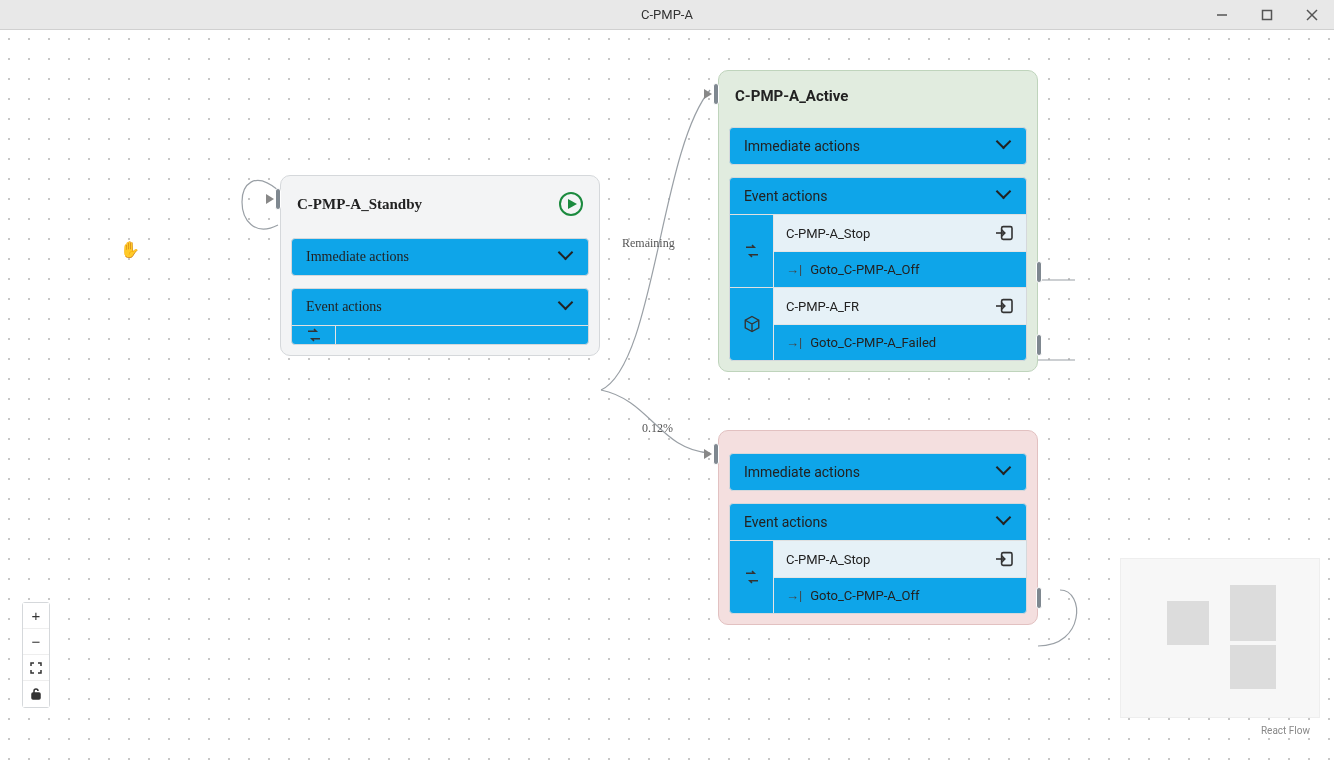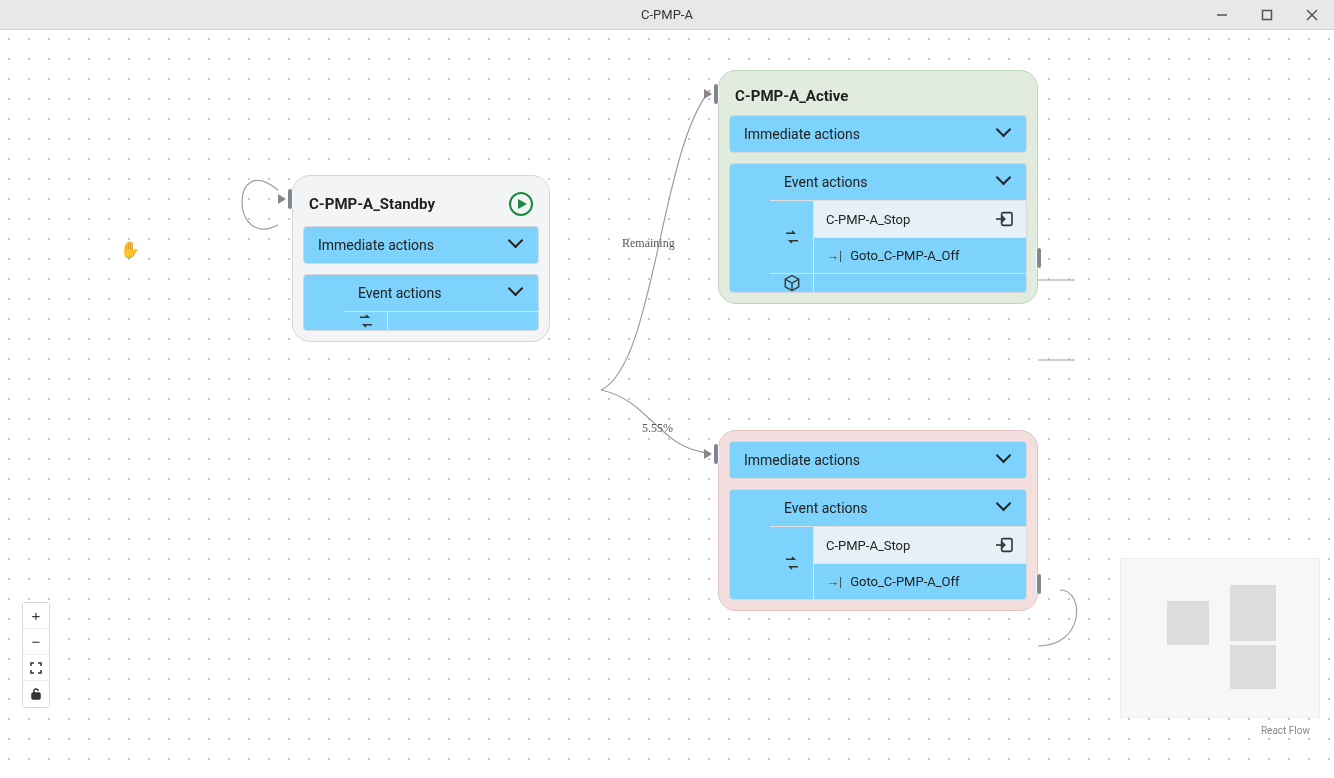--- a/index.html
+++ b/index.html
@@ -2,29 +2,29 @@
 <html><head>
 <meta charset="utf-8">
 <style>
   * { box-sizing: border-box; }
   html, body { margin: 0; padding: 0; width: 1334px; height: 778px; font-family: -apple-system, BlinkMacSystemFont, "Segoe UI", Roboto, Arial, sans-serif; background: #fff; overflow: hidden; }
   .titlebar { height: 30px; background: #e8e8e8; border-bottom: 1px solid #d0d0d0; display: flex; align-items: center; justify-content: center; position: relative; font-size: 13px; color: #333; }
   .titlebar .win-controls { position: absolute; right: 0; top: 0; height: 100%; display: flex; }
   .titlebar .win-controls div { width: 45px; display: flex; align-items: center; justify-content: center; color: #555; }
   .canvas { position: relative; width: 1334px; height: 748px; background-image: radial-gradient(circle, #c7c7c7 1px, transparent 1px); background-size: 20px 20px; background-position: -1px -1px; }
   svg.edges { position: absolute; left: 0; top: 0; width: 1334px; height: 748px; pointer-events: none; }
-  .node { position: absolute; border-radius: 18px; padding: 10px; }
+  .node { position: absolute; border-radius: 10px; padding: 10px; }
   .node-gray { background: #f3f4f5; border: 1px solid #d5d8db; }
   .node-green { background: #e1ecdf; border: 1px solid #bfd4bc; }
   .node-red  { background: #f4dfdf; border: 1px solid #e2c1c1; }
   .node-header { display: flex; align-items: center; justify-content: space-between; padding: 6px 6px 10px 6px; font-weight: 700; font-size: 15px; color: #222; }
   .play { width: 24px; height: 24px; border: 2px solid #1b8a3e; border-radius: 50%; display: inline-flex; align-items: center; justify-content: center; }
   .play::before { content: ""; display: block; width: 0; height: 0; border-left: 9px solid #1b8a3e; border-top: 5px solid transparent; border-bottom: 5px solid transparent; margin-left: 2px; }
-  .section { background: #7dd3fc; border: 1px solid #d5d8db; border-radius: 4px; margin-bottom: 10px; }
-  .section:last-child { margin-bottom: 0; padding-left: 40px; }
+  .section { background: #0ea5e9; border: 1px solid #d5d8db; border-radius: 4px; margin-bottom: 10px; margin-top: 12px; }
+  .section:last-child { margin-bottom: 0; }
   .section-header { display: flex; align-items: center; justify-content: space-between; padding: 10px 14px; font-size: 14px; color: #222; cursor: pointer; }
   .section-body { border-top: 1px solid #e0e0e0; display: flex; }
   .ev-icon-col { width: 44px; display: flex; align-items: center; justify-content: center; border-right: 1px solid #e5e5e5; }
   .ev-rows { flex: 1; }
   .ev-row { padding: 10px 12px; font-size: 13px; color: #222; display: flex; align-items: center; justify-content: space-between; border-bottom: 1px solid #e5e5e5; position: relative; }
   .ev-row:last-child { border-bottom: none; align-items: flex-end; }
   .ev-row.hl { background: #e6f1f7; }
   .goto-arrow { margin-right: 8px; font-size: 13px; color: #444; }
   .chev { width: 14px; height: 14px; }
   .chev::before { content: ""; display: block; width: 9px; height: 9px; border-right: 2px solid #222; border-bottom: 2px solid #222; transform: rotate(45deg); margin-top: -3px; }
@@ -79,23 +79,23 @@
     <path d="M 601 360 C 650 370, 660 420, 710 423" stroke="#9aa0a6" stroke-width="1.2" fill="none"></path>
 
     <path d="M 1038 250 C 1065 250, 1065 250, 1075 250" stroke="#9aa0a6" stroke-width="1.2" fill="none"></path>
 
     <path d="M 1038 330 C 1065 330, 1065 330, 1075 330" stroke="#9aa0a6" stroke-width="1.2" fill="none"></path>
 
     <path d="M 1038 616 C 1085 616, 1085 560, 1060 560" stroke="#9aa0a6" stroke-width="1.2" fill="none"></path>
   </svg>
 
   <div class="edge-label" style="left:618px; top:205px;">Remaining</div>
-  <div class="edge-label" style="left:638px; top:390px;">5.55%</div>
-
-  <div class="node node-gray" style="left:292px; top:145px; width:258px;">
+  <div class="edge-label" style="left:638px; top:390px;">0.12%</div>
+
+  <div class="node node-gray" style="left:280px; top:145px; width:320px;font-family:Liberation Serif, serif;">
     <span class="in-handle" style="left:-6px; top:12px;"></span>
     <div class="node-header">
       <span>C-PMP-A_Standby</span>
       <span class="play"></span>
     </div>
     <div class="section">
       <div class="section-header">
         <span>Immediate actions</span>
         <span class="chev"></span>
       </div>
@@ -158,20 +158,36 @@
           </div>
         </div>
       </div>
       <div class="section-body">
         <div class="ev-icon-col cube-icon">
           <svg width="18" height="18" viewBox="0 0 24 24" fill="none" stroke="#333" stroke-width="1.8">
               <path d="M12 2l9 5v10l-9 5-9-5V7z"></path>
               <path d="M12 12l9-5M12 12v10M12 12L3 7"></path>
             </svg>
         </div>
+        <div class="ev-rows">
+          <div class="ev-row hl">
+            <span>C-PMP-A_FR</span>
+            <span class="enter-icon">
+                <svg width="20" height="16" viewBox="0 0 24 20" fill="none" stroke="#333" stroke-width="2">
+                  <rect x="9" y="2" width="13" height="16" rx="2"></rect>
+                  <path d="M2 10h10"></path>
+                  <path d="M9 6l4 4-4 4"></path>
+                </svg>
+              </span>
+          </div>
+          <div class="ev-row">
+            <span><span class="goto-arrow">→|</span><span>Goto_C-PMP-A_Failed</span></span>
+            <span class="out-handle" style="position:absolute; right:-16px; top:9px;"></span>
+          </div>
+        </div>
       </div>
     </div>
   </div>
 
   <div class="node node-red" style="left:718px; top:400px; width:320px;">
     <span class="in-handle" style="left:-6px; top:12px;"></span>
     <div class="section">
       <div class="section-header">
         <span>Immediate actions</span>
         <span class="chev"></span>

